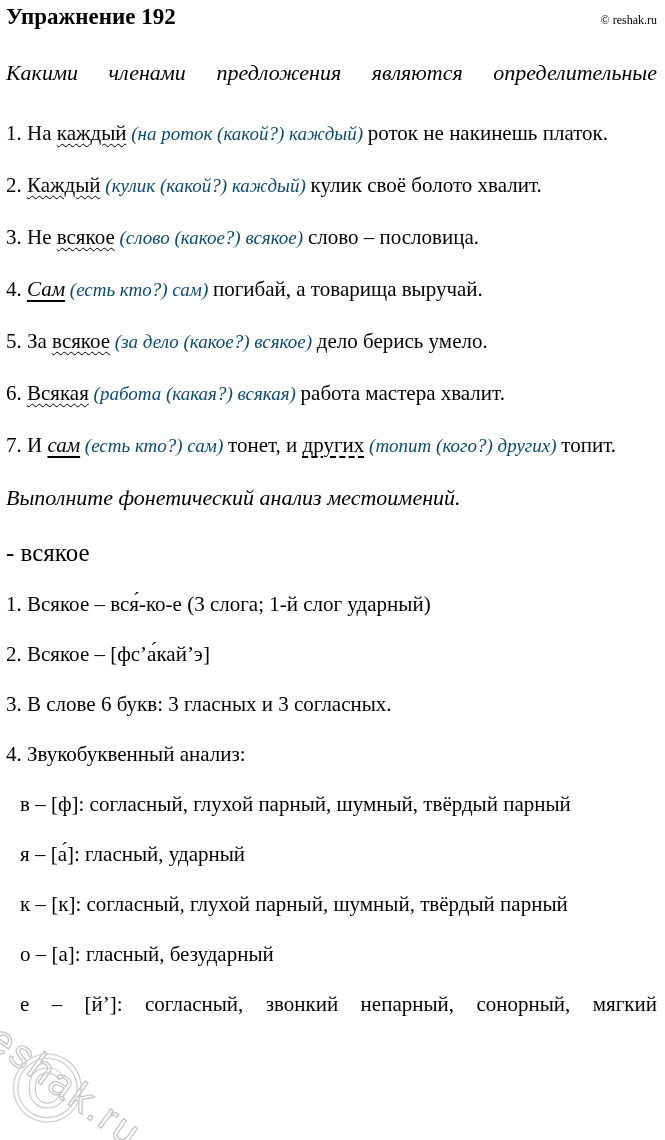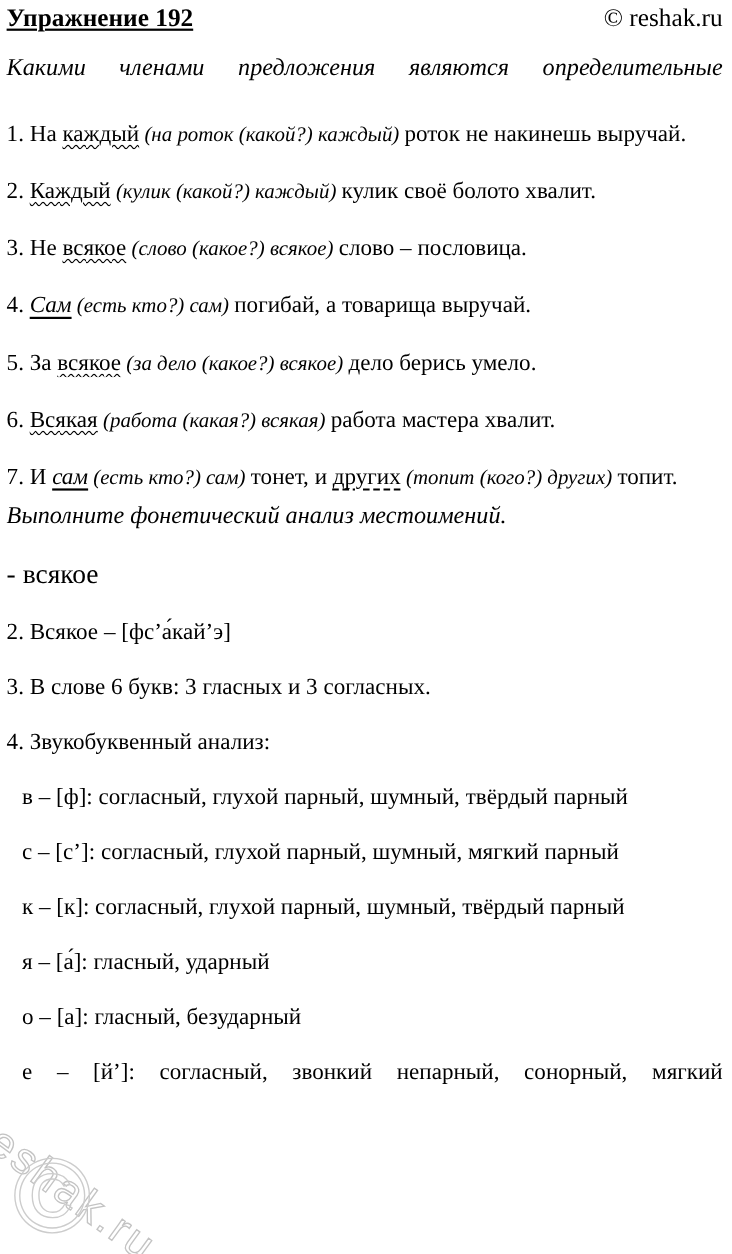--- a/index.html
+++ b/index.html
@@ -5,36 +5,36 @@
   html,body{margin:0;padding:0;}
   body{
     width:665px;height:1140px;
     background:#ffffff;color:#000;
     font-family:"Liberation Serif", serif;
     position:relative;overflow:hidden;
   }
   .page{padding:4px 8px 0 6px;position:relative;z-index:1;}
 
   .header-row{display:flex;justify-content:space-between;align-items:baseline;}
-  .title{font-weight:bold;font-size:23px;text-decoration:underline;}
-  .copyright{font-size:23px;text-align:center;}
+  .title{font-weight:bold;font-size:23px;}
+  .copyright{font-size:12px;text-align:center;}
 
-  .intro{font-style:italic;font-size:22px;margin-top:12px;}
+  .intro{font-style:italic;font-size:22px;margin-top:24px;}
   .intro-l1{text-align:justify;text-align-last:justify;line-height:38px;}
   .intro-l2{line-height:38px;}
 
   .sentence{font-size:21px;margin-top:27px;white-space:nowrap;}
   .sentence:first-child{margin-top:29px;}
   .num{}
-  .note{font-style:italic;color:#000000;font-size:19px;}
+  .note{font-style:italic;color:#0c4a6e;font-size:19px;}
   .u-wavy{text-decoration-line:underline;text-decoration-style:wavy;text-decoration-thickness:1px;text-underline-offset:3px;font-family:Liberation Serif, serif;}
   .u-solid{text-decoration-line:underline;text-decoration-style:solid;text-decoration-thickness:1.5px;text-underline-offset:4px;font-style:italic;}
   .u-dashed{text-decoration-line:underline;text-decoration-style:dashed;text-decoration-thickness:1.5px;text-underline-offset:4px;}
 
-  .task2{font-style:italic;font-size:22px;margin-top:9px;}
+  .task2{font-style:italic;font-size:22px;margin-top:27px;}
   .word-label{font-size:25px;margin-top:28px;}
 
   .aline{font-size:21px;margin-top:25px;}
   .letter-line{padding-left:14px;}
   .justify-line{text-align:justify;text-align-last:justify;}
   .cont-line{margin-top:13px;}
 
   .watermark{position:absolute;z-index:2;pointer-events:none;font-family:"Liberation Sans", sans-serif;}
   .wm-text{
     left:-6px;top:1006px;
@@ -58,41 +58,41 @@
   <div class="header-row">
     <span class="title">Упражнение 192</span>
     <span class="copyright">© reshak.ru</span>
   </div>
 
   <div class="intro">
     <div class="intro-l1">Какими членами предложения являются определительные</div>
   </div>
 
   <div>
-      <div class="sentence"><span class="num">1. </span><span>На </span><span class="u-wavy">каждый</span><span class="note"> (на роток (какой?) каждый) </span><span>роток не накинешь выручай.</span></div>
+      <div class="sentence"><span class="num">1. </span><span>На </span><span class="u-wavy">каждый</span><span class="note"> (на роток (какой?) каждый) </span><span>роток не накинешь платок.</span></div>
       <div class="sentence"><span class="num">2. </span><span class="u-wavy">Каждый</span><span class="note"> (кулик (какой?) каждый) </span><span>кулик своё болото хвалит.</span></div>
       <div class="sentence"><span class="num">3. </span><span>Не </span><span class="u-wavy">всякое</span><span class="note"> (слово (какое?) всякое) </span><span>слово – пословица.</span></div>
       <div class="sentence"><span class="num">4. </span><span class="u-solid">Сам</span><span class="note"> (есть кто?) сам) </span><span>погибай, а товарища выручай.</span></div>
       <div class="sentence"><span class="num">5. </span><span>За </span><span class="u-wavy">всякое</span><span class="note"> (за дело (какое?) всякое) </span><span>дело берись умело.</span></div>
       <div class="sentence"><span class="num">6. </span><span class="u-wavy">Всякая</span><span class="note"> (работа (какая?) всякая) </span><span>работа мастера хвалит.</span></div>
       <div class="sentence"><span class="num">7. </span><span>И </span><span class="u-solid">сам</span><span class="note"> (есть кто?) сам) </span><span>тонет, и </span><span class="u-dashed">других</span><span class="note"> (топит (кого?) других) </span><span>топит.</span></div>
     </div>
 
   <div class="task2">Выполните фонетический анализ местоимений.</div>
 
   <div class="word-label">- всякое</div>
 
   <div>
+      <div class="aline">1. Всякое – вся́-ко-е (3 слога; 1-й слог ударный)</div>
       <div class="aline">2. Всякое – [фс’а́кай’э]</div>
       <div class="aline">3. В слове 6 букв: 3 гласных и 3 согласных.</div>
       <div class="aline">4. Звукобуквенный анализ:</div>
       <div class="aline letter-line">в – [ф]: согласный, глухой парный, шумный, твёрдый парный</div>
-      <div class="aline letter-line">с – [с’]: согласный, глухой парный, шумный, мягкий парный</div>
+      <div class="aline letter-line">я – [а́]: гласный, ударный</div>
       <div class="aline letter-line">к – [к]: согласный, глухой парный, шумный, твёрдый парный</div>
-      <div class="aline letter-line">я – [а́]: гласный, ударный</div>
       <div class="aline letter-line">о – [а]: гласный, безударный</div>
       <div class="aline letter-line justify-line">е – [й’]: согласный, звонкий непарный, сонорный, мягкий</div>
     </div>
 
 </div>
 
 <span class="watermark wm-text">reshak.ru</span>
 <span class="watermark wm-symbol">©</span>
 
 </body></html>

